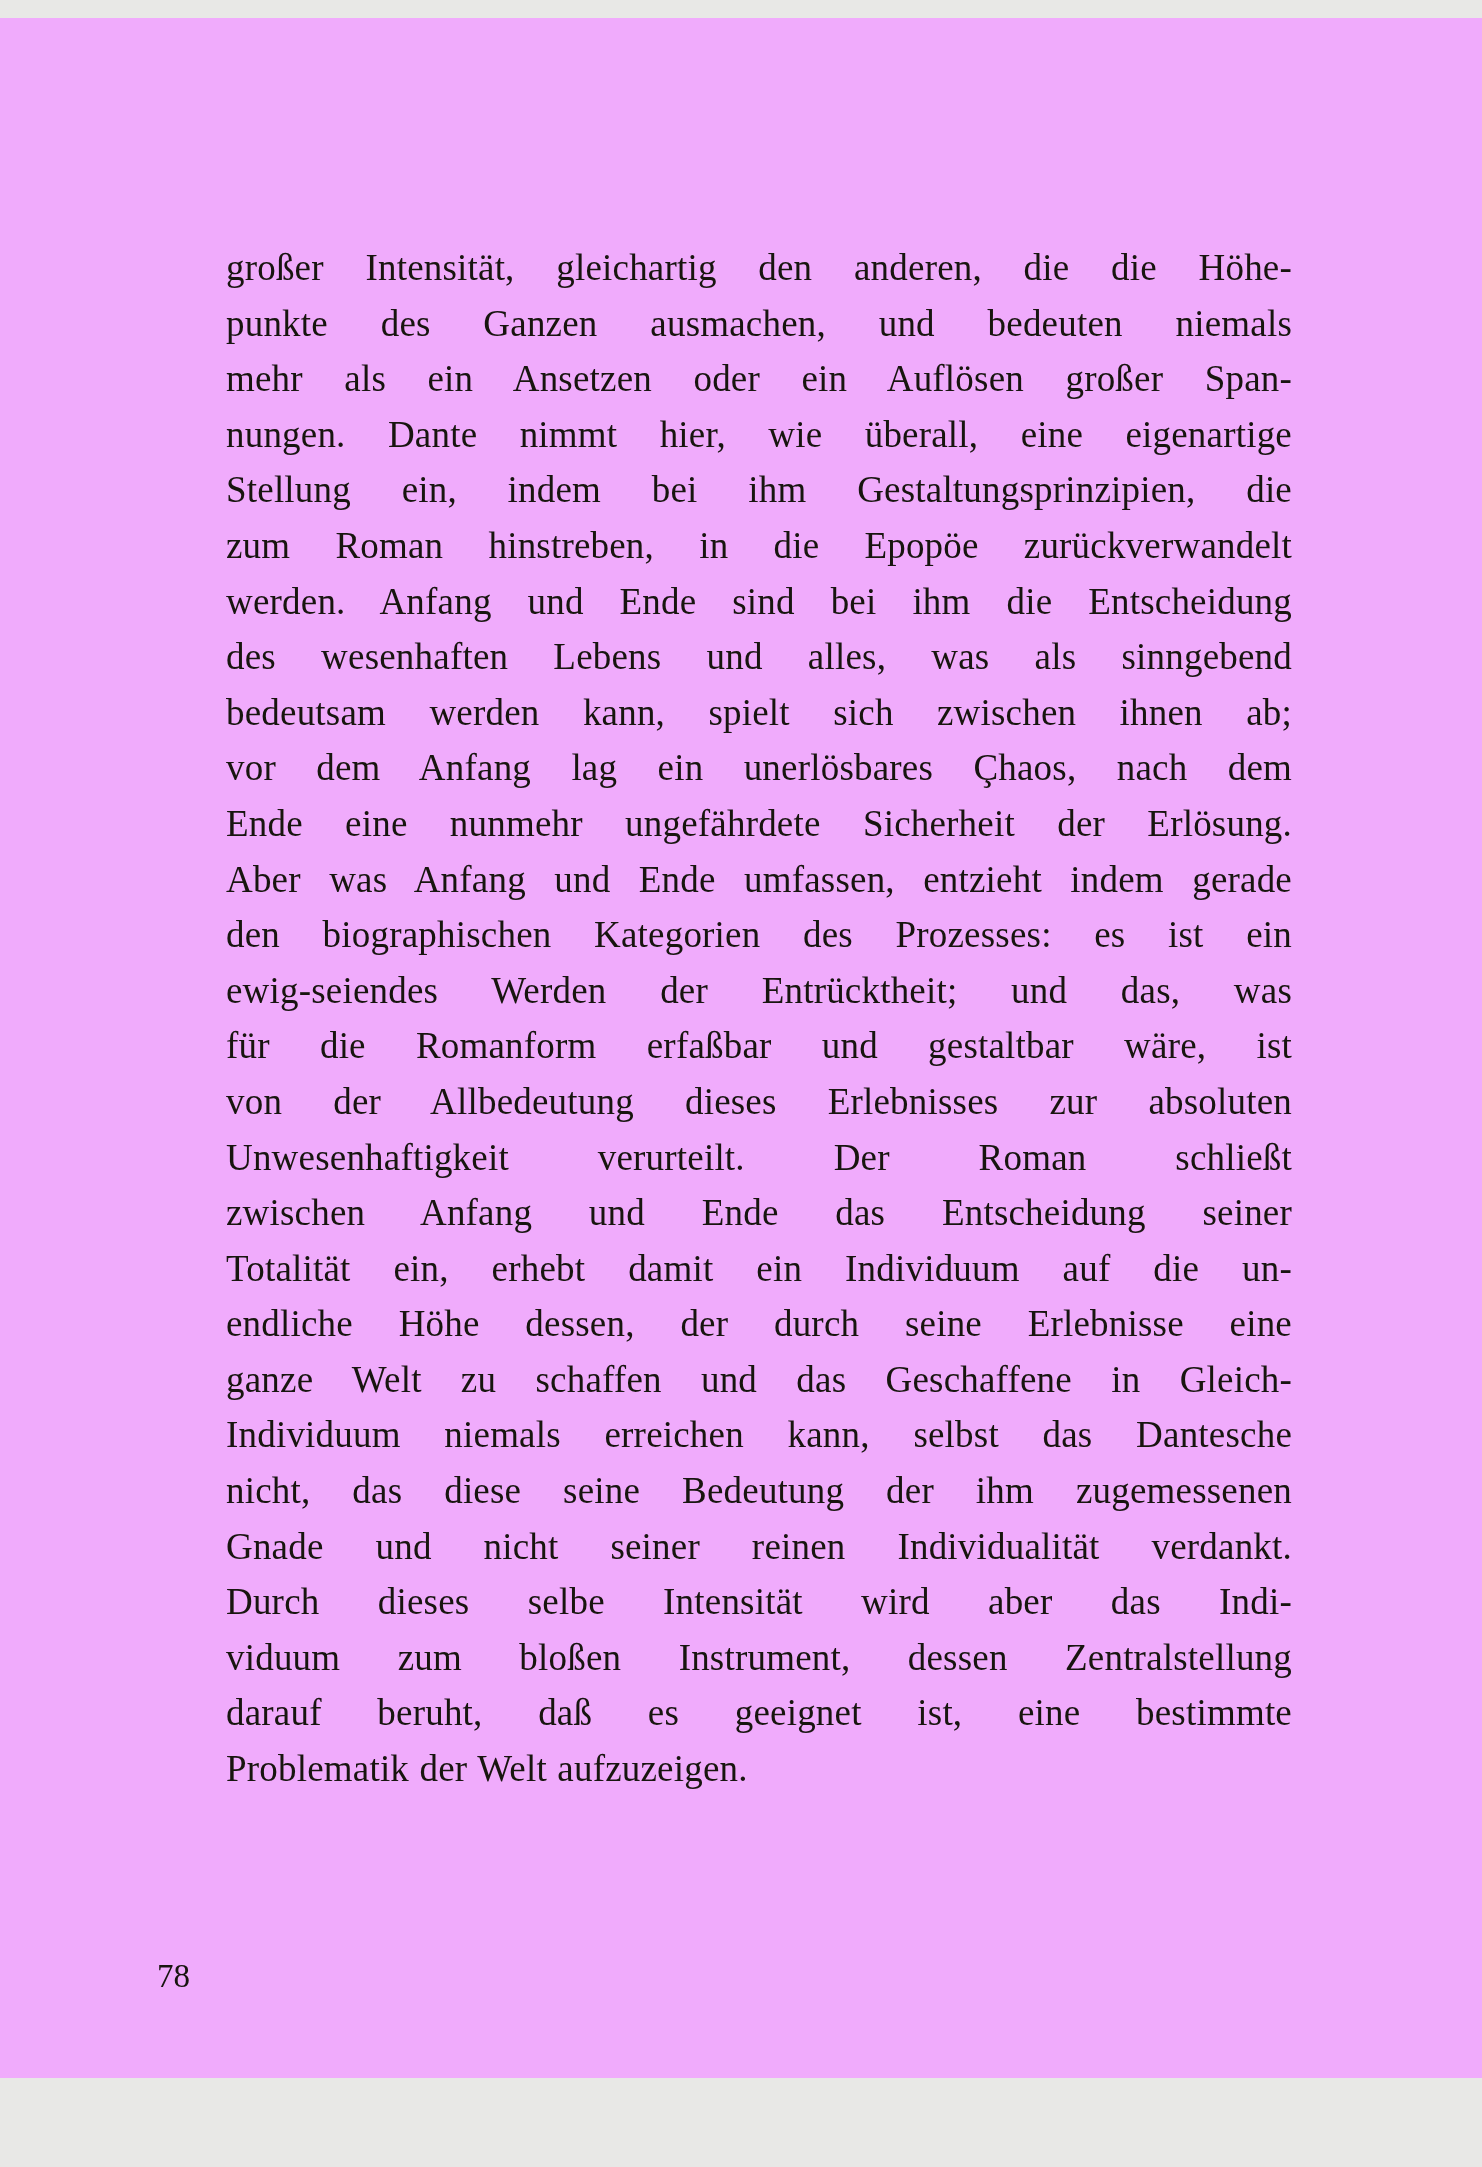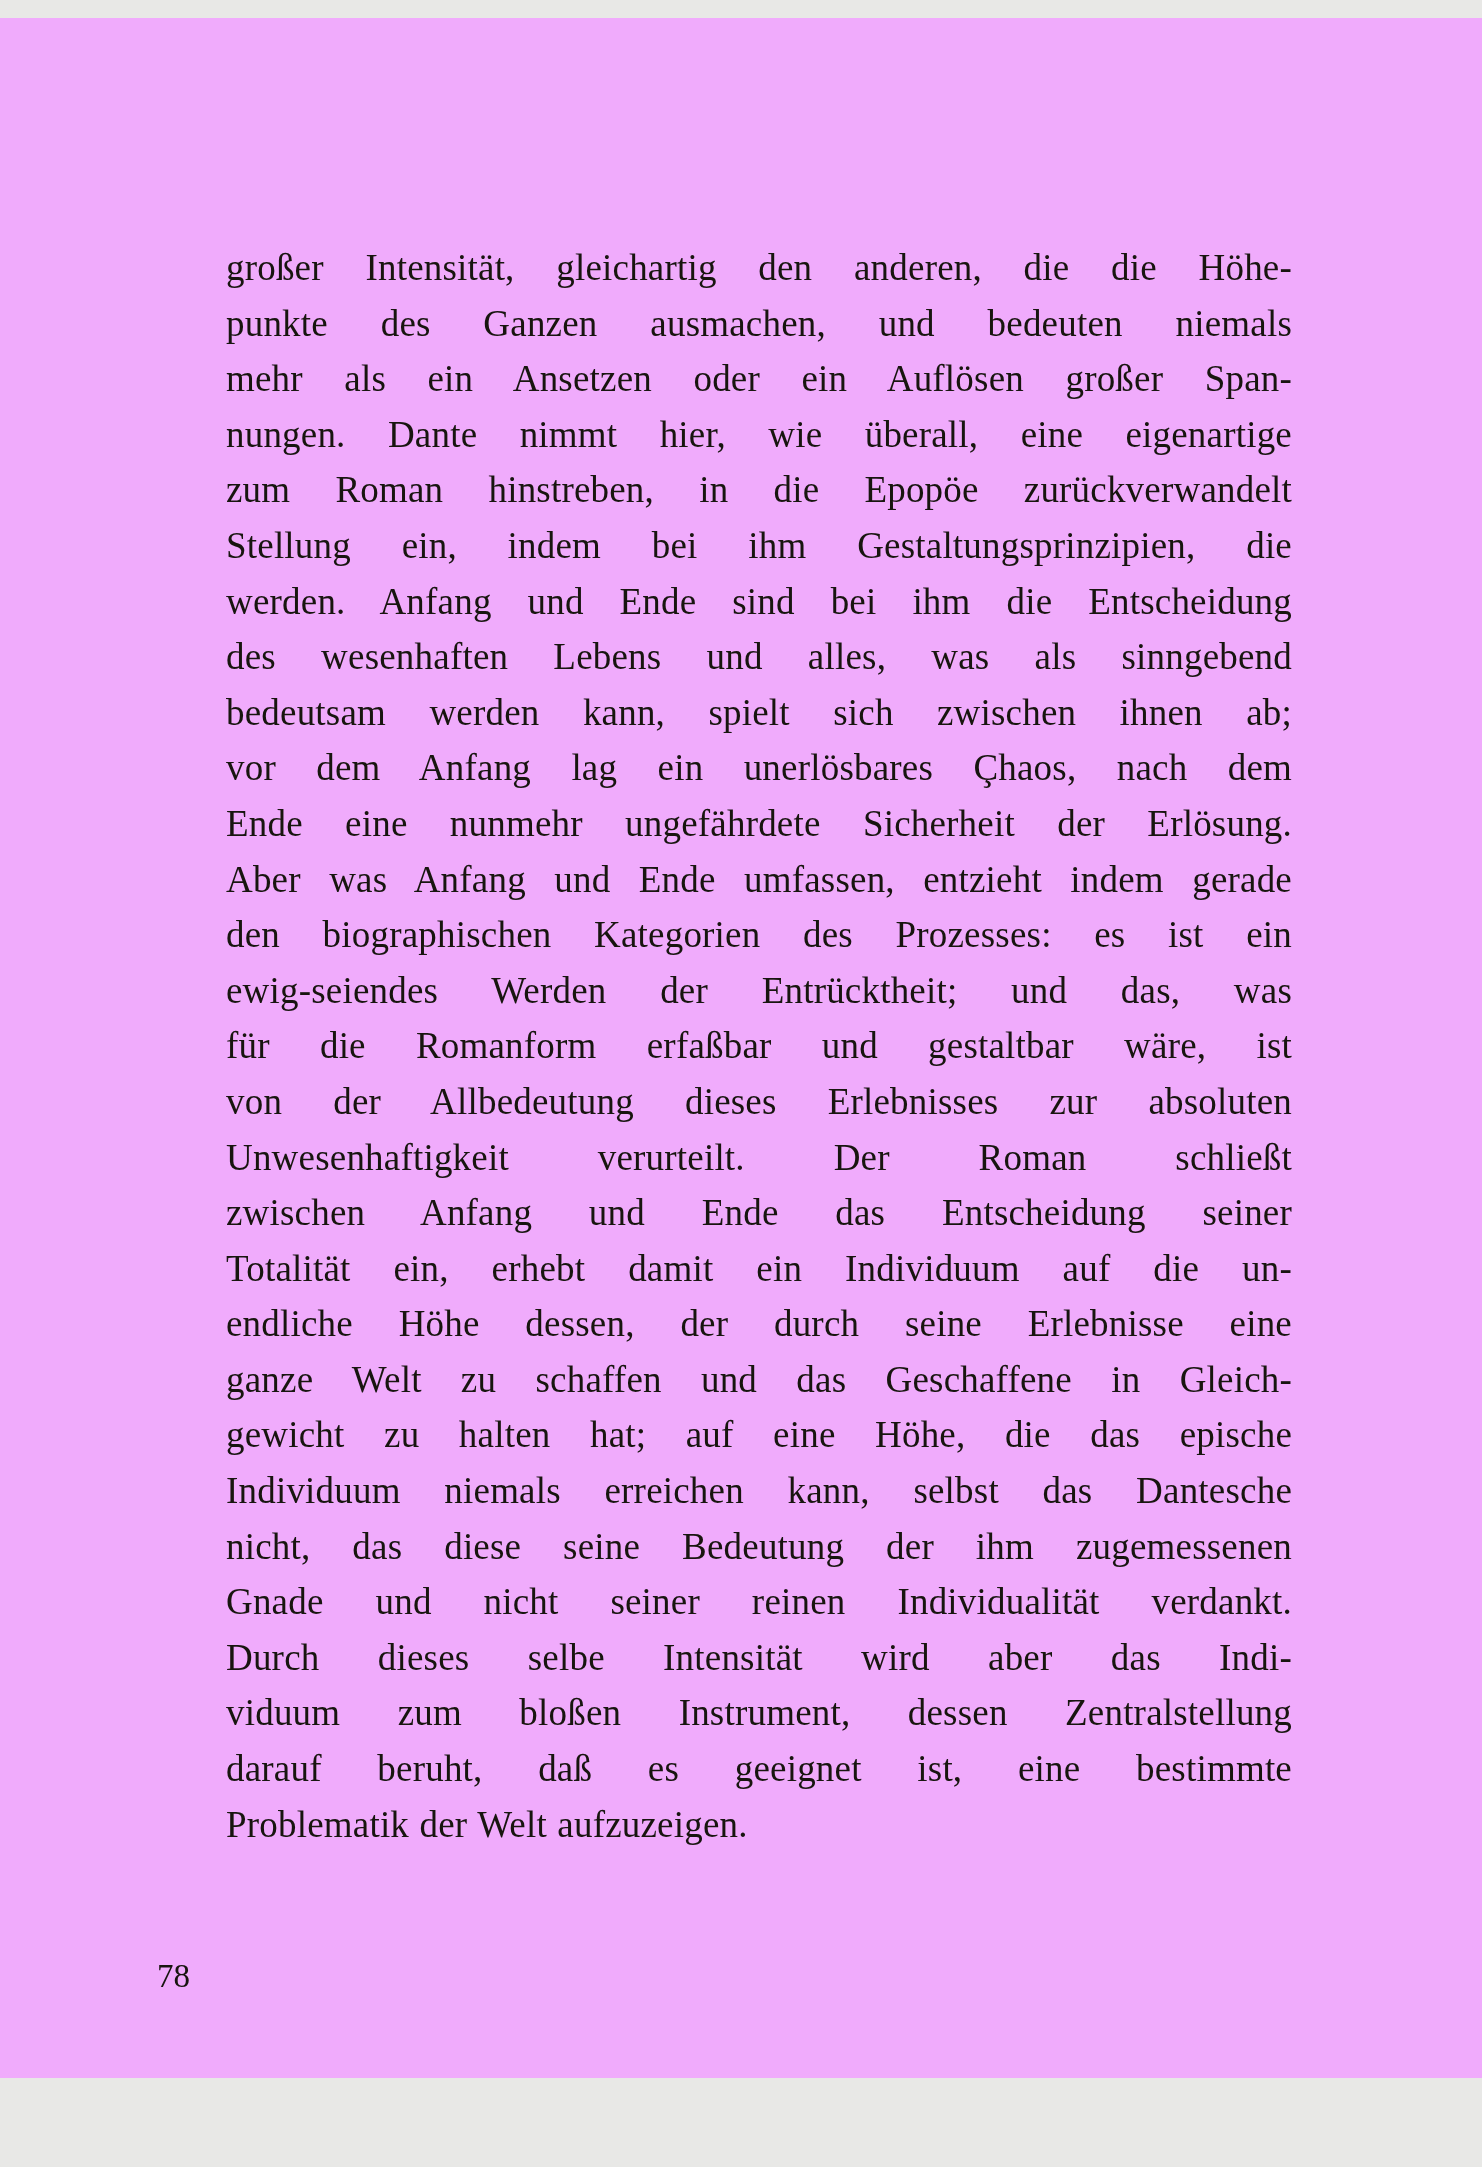--- a/index.html
+++ b/index.html
@@ -48,38 +48,37 @@
 </style>
 </head>
 <body>
 
 <div class="page">
   <div class="text-block">
       <div class="line">großer Intensität, gleichartig den anderen, die die Höhe-</div>
       <div class="line">punkte des Ganzen ausmachen, und bedeuten niemals</div>
       <div class="line">mehr als ein Ansetzen oder ein Auflösen großer Span-</div>
       <div class="line">nungen. Dante nimmt hier, wie überall, eine eigenartige</div>
+      <div class="line">Stellung ein, indem bei ihm Gestaltungsprinzipien, die</div>
       <div class="line">zum Roman hinstreben, in die Epopöe zurückverwandelt</div>
-      <div class="line">Stellung ein, indem bei ihm Gestaltungsprinzipien, die</div>
       <div class="line">werden. Anfang und Ende sind bei ihm die Entscheidung</div>
       <div class="line">des wesenhaften Lebens und alles, was als sinngebend</div>
       <div class="line">bedeutsam werden kann, spielt sich zwischen ihnen ab;</div>
       <div class="line">vor dem Anfang lag ein unerlösbares Çhaos, nach dem</div>
       <div class="line">Ende eine nunmehr ungefährdete Sicherheit der Erlösung.</div>
       <div class="line">Aber was Anfang und Ende umfassen, entzieht indem gerade</div>
       <div class="line">den biographischen Kategorien des Prozesses: es ist ein</div>
       <div class="line">ewig-seiendes Werden der Entrücktheit; und das, was</div>
       <div class="line">für die Romanform erfaßbar und gestaltbar wäre, ist</div>
       <div class="line">von der Allbedeutung dieses Erlebnisses zur absoluten</div>
       <div class="line">Unwesenhaftigkeit verurteilt. Der Roman schließt</div>
       <div class="line">zwischen Anfang und Ende das Entscheidung seiner</div>
       <div class="line">Totalität ein, erhebt damit ein Individuum auf die un-</div>
       <div class="line">endliche Höhe dessen, der durch seine Erlebnisse eine</div>
       <div class="line">ganze Welt zu schaffen und das Geschaffene in Gleich-</div>
-      <div class="line">gewicht zu halten hat; auf eine Höhe, die das epische</div>
       <div class="line">Individuum niemals erreichen kann, selbst das Dantesche</div>
       <div class="line">nicht, das diese seine Bedeutung der ihm zugemessenen</div>
       <div class="line">Gnade und nicht seiner reinen Individualität verdankt.</div>
       <div class="line">Durch dieses selbe Intensität wird aber das Indi-</div>
       <div class="line">viduum zum bloßen Instrument, dessen Zentralstellung</div>
       <div class="line">darauf beruht, daß es geeignet ist, eine bestimmte</div>
       <div class="line last">Problematik der Welt aufzuzeigen.</div>
     </div>
   <div class="page-number">78</div>
 </div>

